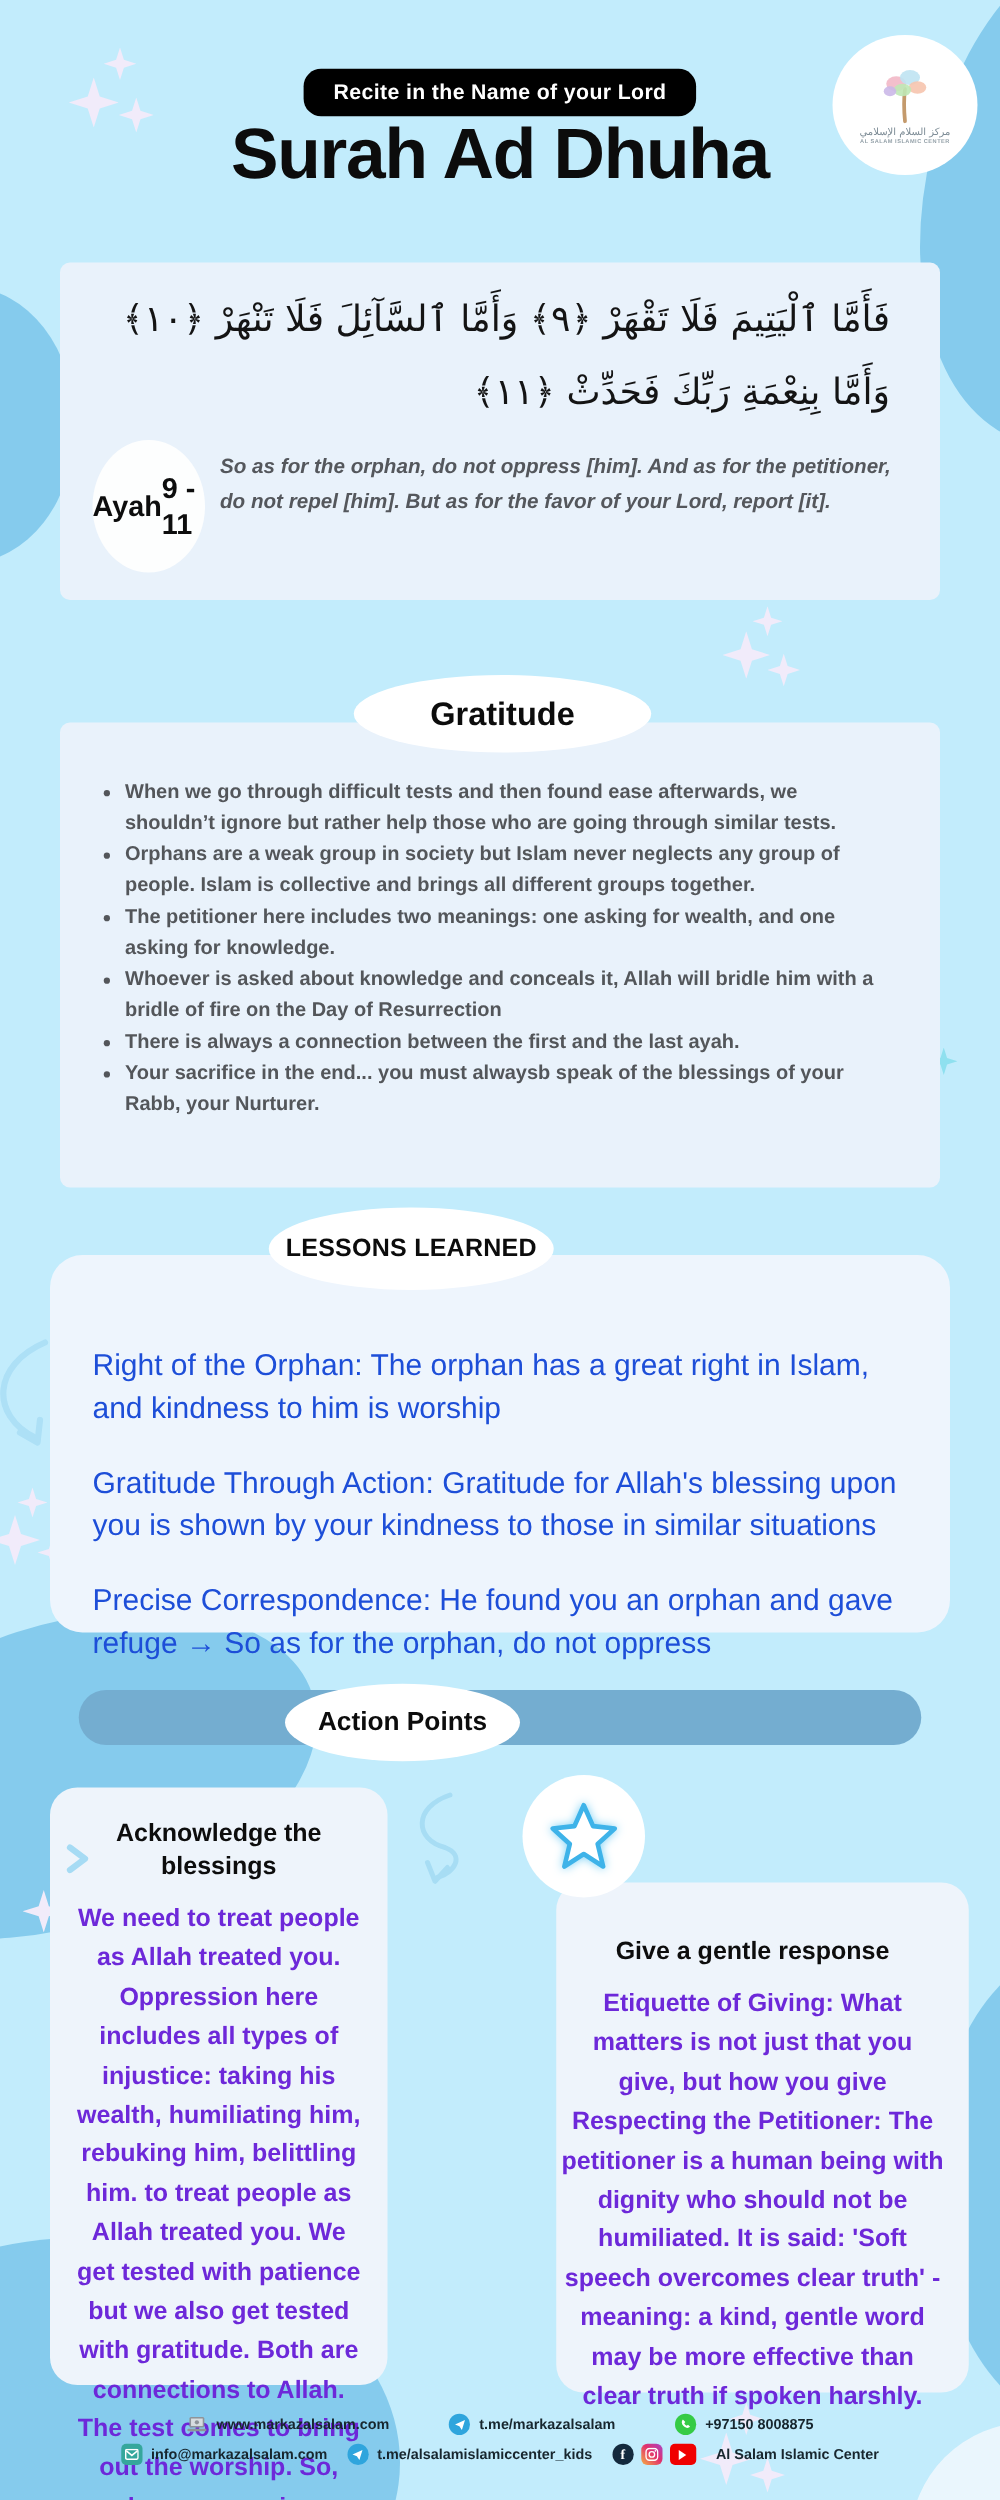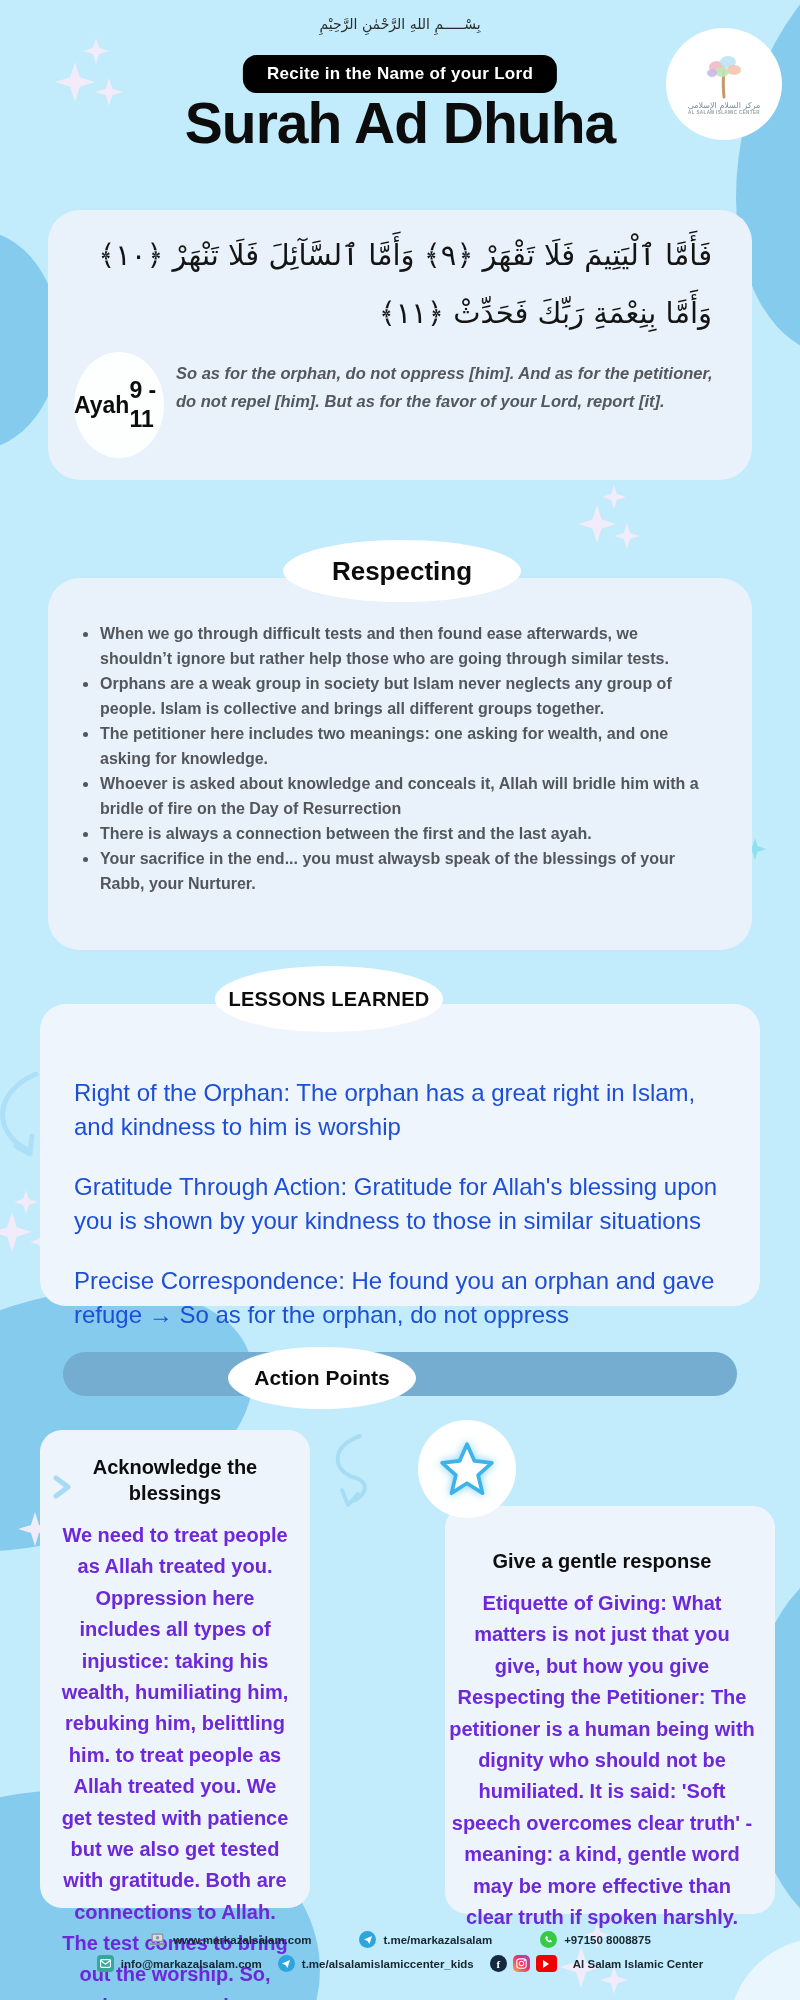--- a/index.html
+++ b/index.html
@@ -29,21 +29,21 @@
           padding:9px 24px; border-radius:14px; letter-spacing:.3px; z-index:2; }
   .logo-circle{ position:absolute; left:666px; top:28px; width:116px; height:112px;
                 background:#ffffff; border-radius:50%; z-index:2;
                 display:flex; flex-direction:column; align-items:center; justify-content:center; }
   .logo-ar{ font-family:"DejaVu Sans", sans-serif; font-size:8px; color:#7c8b95; margin-top:2px; }
   .logo-en{ font-size:4.5px; color:#93a0a8; letter-spacing:.4px; font-weight:bold; }
   .title{ position:absolute; top:90px; left:0; right:0; text-align:center;
           font-size:57px; font-weight:800; color:#0c0c0c; letter-spacing:-1px; z-index:2; }
 
   
-  .card{ position:absolute; background:#e9f2fb; border-radius:32px; z-index:2; }
+  .card{ position:absolute; background:#e9f2fb; border-radius:8px; z-index:2; }
   .ayah-card{ left:48px; top:210px; width:704px; height:270px; }
   .arabic{ position:absolute; right:40px; text-align:right; direction:rtl;
            font-family:"DejaVu Sans", sans-serif; font-size:29px; color:#141414; line-height:1.9; }
   .arabic.l1{ top:18px; }
   .arabic.l2{ top:76px; }
   .ayah-circle{ position:absolute; left:26px; top:142px; width:90px; height:106px;
                 background:#fdfefe; border-radius:50%; display:flex; flex-direction:row;
                 align-items:center; justify-content:center; font-weight:800; font-size:23px;
                 color:#0d0d0d; line-height:1.25; }
   .translation{ position:absolute; left:128px; top:150px; width:558px;
@@ -155,21 +155,20 @@
     <path d="M30 80 L44 88 L46 70" fill="none" stroke="#a6dcf5" stroke-width="5" stroke-linecap="round" stroke-linejoin="round"></path>
   </svg>
   <svg class="doodle" style="left:320px; top:1432px; z-index:3;" width="56" height="80" viewBox="0 0 56 80">
     <path d="M40 4 C 10 14, 12 40, 36 46 C 52 52, 44 66, 30 70" fill="none" stroke="#9fd8f2" stroke-width="4" stroke-linecap="round"></path>
     <path d="M38 62 L28 73 L22 58" fill="none" stroke="#9fd8f2" stroke-width="4" stroke-linecap="round" stroke-linejoin="round"></path>
   </svg>
   <svg class="doodle" style="left:48px; top:1472px; z-index:3;" width="30" height="30" viewBox="0 0 30 30">
     <path d="M8 6 L20 15 L8 24" fill="none" stroke="#8fd3f2" stroke-width="5" stroke-linecap="round" stroke-linejoin="round"></path>
   </svg>
 
-  <div class="bismillah">بِسْـــــمِ اللهِ الرَّحْمٰنِ الرَّحِيْمِ</div>
   <div class="badge">Recite in the Name of your Lord</div>
 
   <div class="logo-circle">
     <svg width="48" height="46" viewBox="0 0 48 46">
       <path d="M24 44 C 23 34, 23 26, 24 18" stroke="#c49a6c" stroke-width="3" fill="none" stroke-linecap="round"></path>
       <ellipse cx="17" cy="14" rx="8" ry="6" fill="#f2b8c6" opacity=".9"></ellipse>
       <ellipse cx="28" cy="9" rx="8" ry="6" fill="#bfe3f2" opacity=".9"></ellipse>
       <ellipse cx="34" cy="17" rx="7" ry="5" fill="#f6c4ae" opacity=".9"></ellipse>
       <ellipse cx="22" cy="19" rx="7" ry="5" fill="#bfe8b6" opacity=".9"></ellipse>
       <ellipse cx="12" cy="20" rx="5" ry="4" fill="#cbb8e8" opacity=".9"></ellipse>
@@ -183,21 +182,21 @@
   <div class="card ayah-card">
     <div class="arabic l1">فَأَمَّا ٱلْيَتِيمَ فَلَا تَقْهَرْ ﴿٩﴾   وَأَمَّا ٱلسَّآئِلَ فَلَا تَنْهَرْ ﴿١٠﴾</div>
     <div class="arabic l2">وَأَمَّا بِنِعْمَةِ رَبِّكَ فَحَدِّثْ ﴿١١﴾</div>
     <div class="ayah-circle">
       <span>Ayah</span>
       <span>9 - 11</span>
     </div>
     <div class="translation">So as for the orphan, do not oppress [him]. And as for the petitioner, do not repel [him]. But as for the favor of your Lord, report [it].</div>
   </div>
 
-  <div class="pill pill-knowledge">Respecting</div>
+  <div class="pill pill-knowledge">Gratitude</div>
   <div class="card knowledge-card">
     <ul>
         <li><span>When we go through difficult tests and then found ease afterwards, we shouldn’t ignore but rather help those who are going through similar tests.</span></li>
         <li><span>Orphans are a weak group in society but Islam never neglects any group of people. Islam is collective and brings all different groups together.</span></li>
         <li><span>The petitioner here includes two meanings: one asking for wealth, and one asking for knowledge.</span></li>
         <li><span>Whoever is asked about knowledge and conceals it, Allah will bridle him with a bridle of fire on the Day of Resurrection</span></li>
         <li><span>There is always a connection between the first and the last ayah.</span></li>
         <li><span>Your sacrifice in the end... you must alwaysb speak of the blessings of your Rabb, your Nurturer.</span></li>
       </ul>
   </div>

